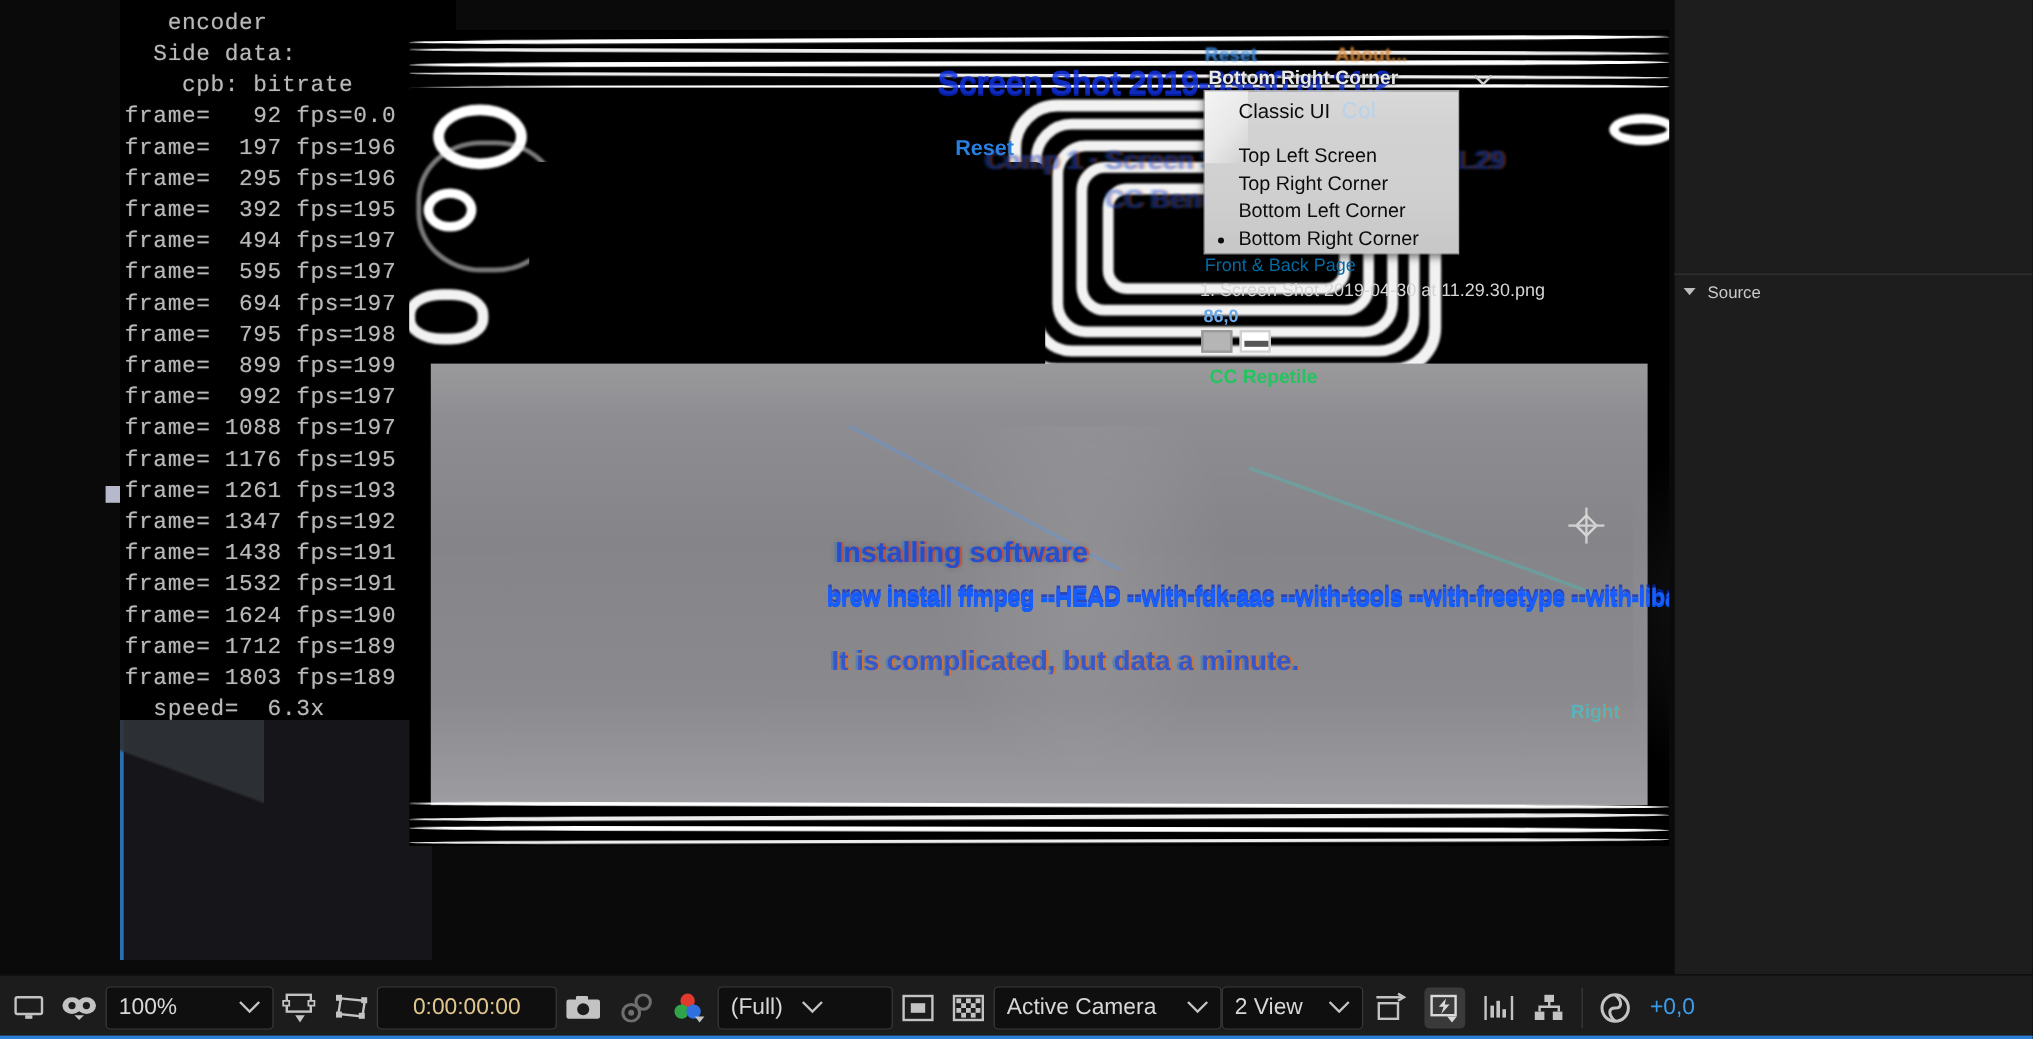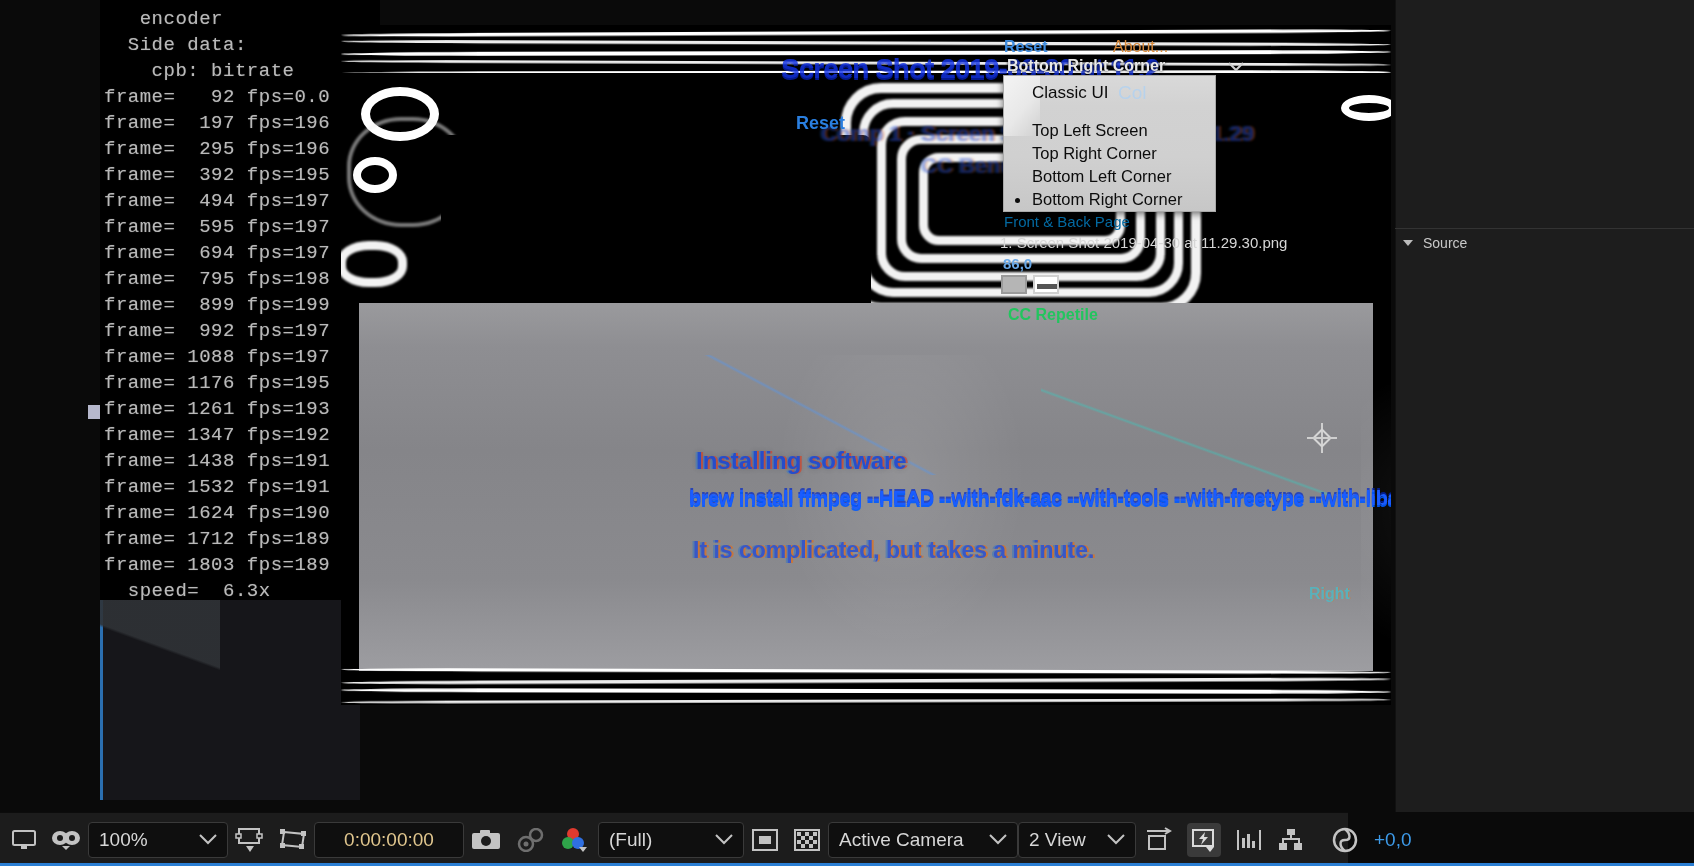--- a/index.html
+++ b/index.html
@@ -192,42 +192,42 @@
   }
   .fx-front { left:1004px; top:213px; color:#0369a1; }
   .fx-file  { left:1000px; top:234px; color:#d6d6d6; }
   .fx-pct   { left:1003px; top:255px; color:#6aa9e8; font-weight:700; font-size:15px; }
   .fx-repe  { left:1008px; top:306px; color:#22c55e; font-size:16px; font-weight:600; filter:blur(.5px);}
   .fx-sq1 { position:absolute; left:1001px; top:275px; width:26px; height:19px; border:2px solid #9a9a9a; background:#b5b5b5; }
   .fx-sq2 { position:absolute; left:1033px; top:275px; width:26px; height:19px; border:2px solid #d0d0d0; background:#fff; }
   .fx-sq2:after { content:""; position:absolute; left:2px; top:7px; width:20px; height:5px; background:#555; }
 
   .topbar-reset { position:absolute; left:1004px; top:38px; font-size:16px; color:#3f8de0; font-weight:600; filter:blur(.7px); }
-  .topbar-about { position:absolute; left:1113px; top:38px; font-size:16px; color:#d98a3a; font-weight:400; filter:blur(.7px); }
+  .topbar-about { position:absolute; left:1113px; top:38px; font-size:16px; color:#d98a3a; font-weight:700; filter:blur(.7px); }
   .reset2 { position:absolute; left:796px; top:113px; font-size:18px; color:#2a7fe0; font-weight:700; filter:blur(.6px); }
 
   
   .toolbar {
-    position:absolute; left:0; top:812px; width:1348px; height:54px;
+    position:absolute; left:0; top:812px; width:1694px; height:54px;
     background:#1c1c1c; border-top:1px solid #0c0c0c;
     display:flex; align-items:center; gap:0px; padding-left:4px;
   }
   .toolbar:after {
     content:""; position:absolute; left:0; bottom:0; width:1694px; height:3px; background:#2b7fd4;
   }
   .tb-item { display:flex; align-items:center; justify-content:center; height:36px; padding:0 7px; color:#c8c8c8; }
   .tb-sep { width:1px; height:34px; background:#3a3a3a; margin:0 6px; }
   .tb-field {
     background:#0f0f0f; border:1px solid #3a3a3a; border-radius:4px;
     height:36px; display:flex; align-items:center; padding:0 10px; gap:16px;
   }
   .tb-field .val { color:#d7d7d7; font-size:19px; }
   .tb-field .val.amber { color:#e0c68e; }
   .tb-zoom { min-width:140px; justify-content:space-between; }
-  .tb-res { min-width:146px; justify-content:space-between; }
+  .tb-res { min-width:146px; justify-content:flex-start; }
   .tb-cam { min-width:190px; justify-content:space-between; }
   .tb-view { min-width:118px; justify-content:space-between; }
   .tb-time { min-width:150px; justify-content:center; }
   .tb-plus { color:#3d9ae8; font-size:19px; padding-left:8px; }
   .icon-btn { width:34px; height:34px; display:flex; align-items:center; justify-content:center; }
   .icon-btn.active { background:#3a3a3a; border-radius:4px; }
   svg { display:block; }
 </style>
 </head>
 <body>
@@ -308,21 +308,21 @@
       </div>
 
       <div class="plate"></div>
       <div class="plate-soft1"></div>
       <div class="plate-soft2"></div>
       <div class="blue-diag"></div>
       <div class="blue-scratch"></div>
 
       <div class="ghost-text gt-a">Installing software</div>
       <div class="ghost-text gt-b">brew install ffmpeg --HEAD --with-fdk-aac --with-tools --with-freetype --with-libass --with-libvorbis --with-libvpx --with-x265 --with-opus</div>
-      <div class="ghost-text gt-c">It is complicated, but takes a minute.</div>
+      <div class="ghost-text gt-c">It is complicated, but data a minute.</div>
       <div class="ghost-text gt-d">Right</div>
 
       <div class="anchor-point">
         <div class="anchor-dot"></div>
       </div>
 
       <div class="bottom-waves">
         <div class="wave" style="top:4px;  transform:rotate(.16deg) scaleY(.8);"></div>
         <div class="wave b" style="top:14px; transform:rotate(-.2deg) scaleY(.9);"></div>
         <div class="wave" style="top:24px; transform:rotate(.1deg);"></div>

